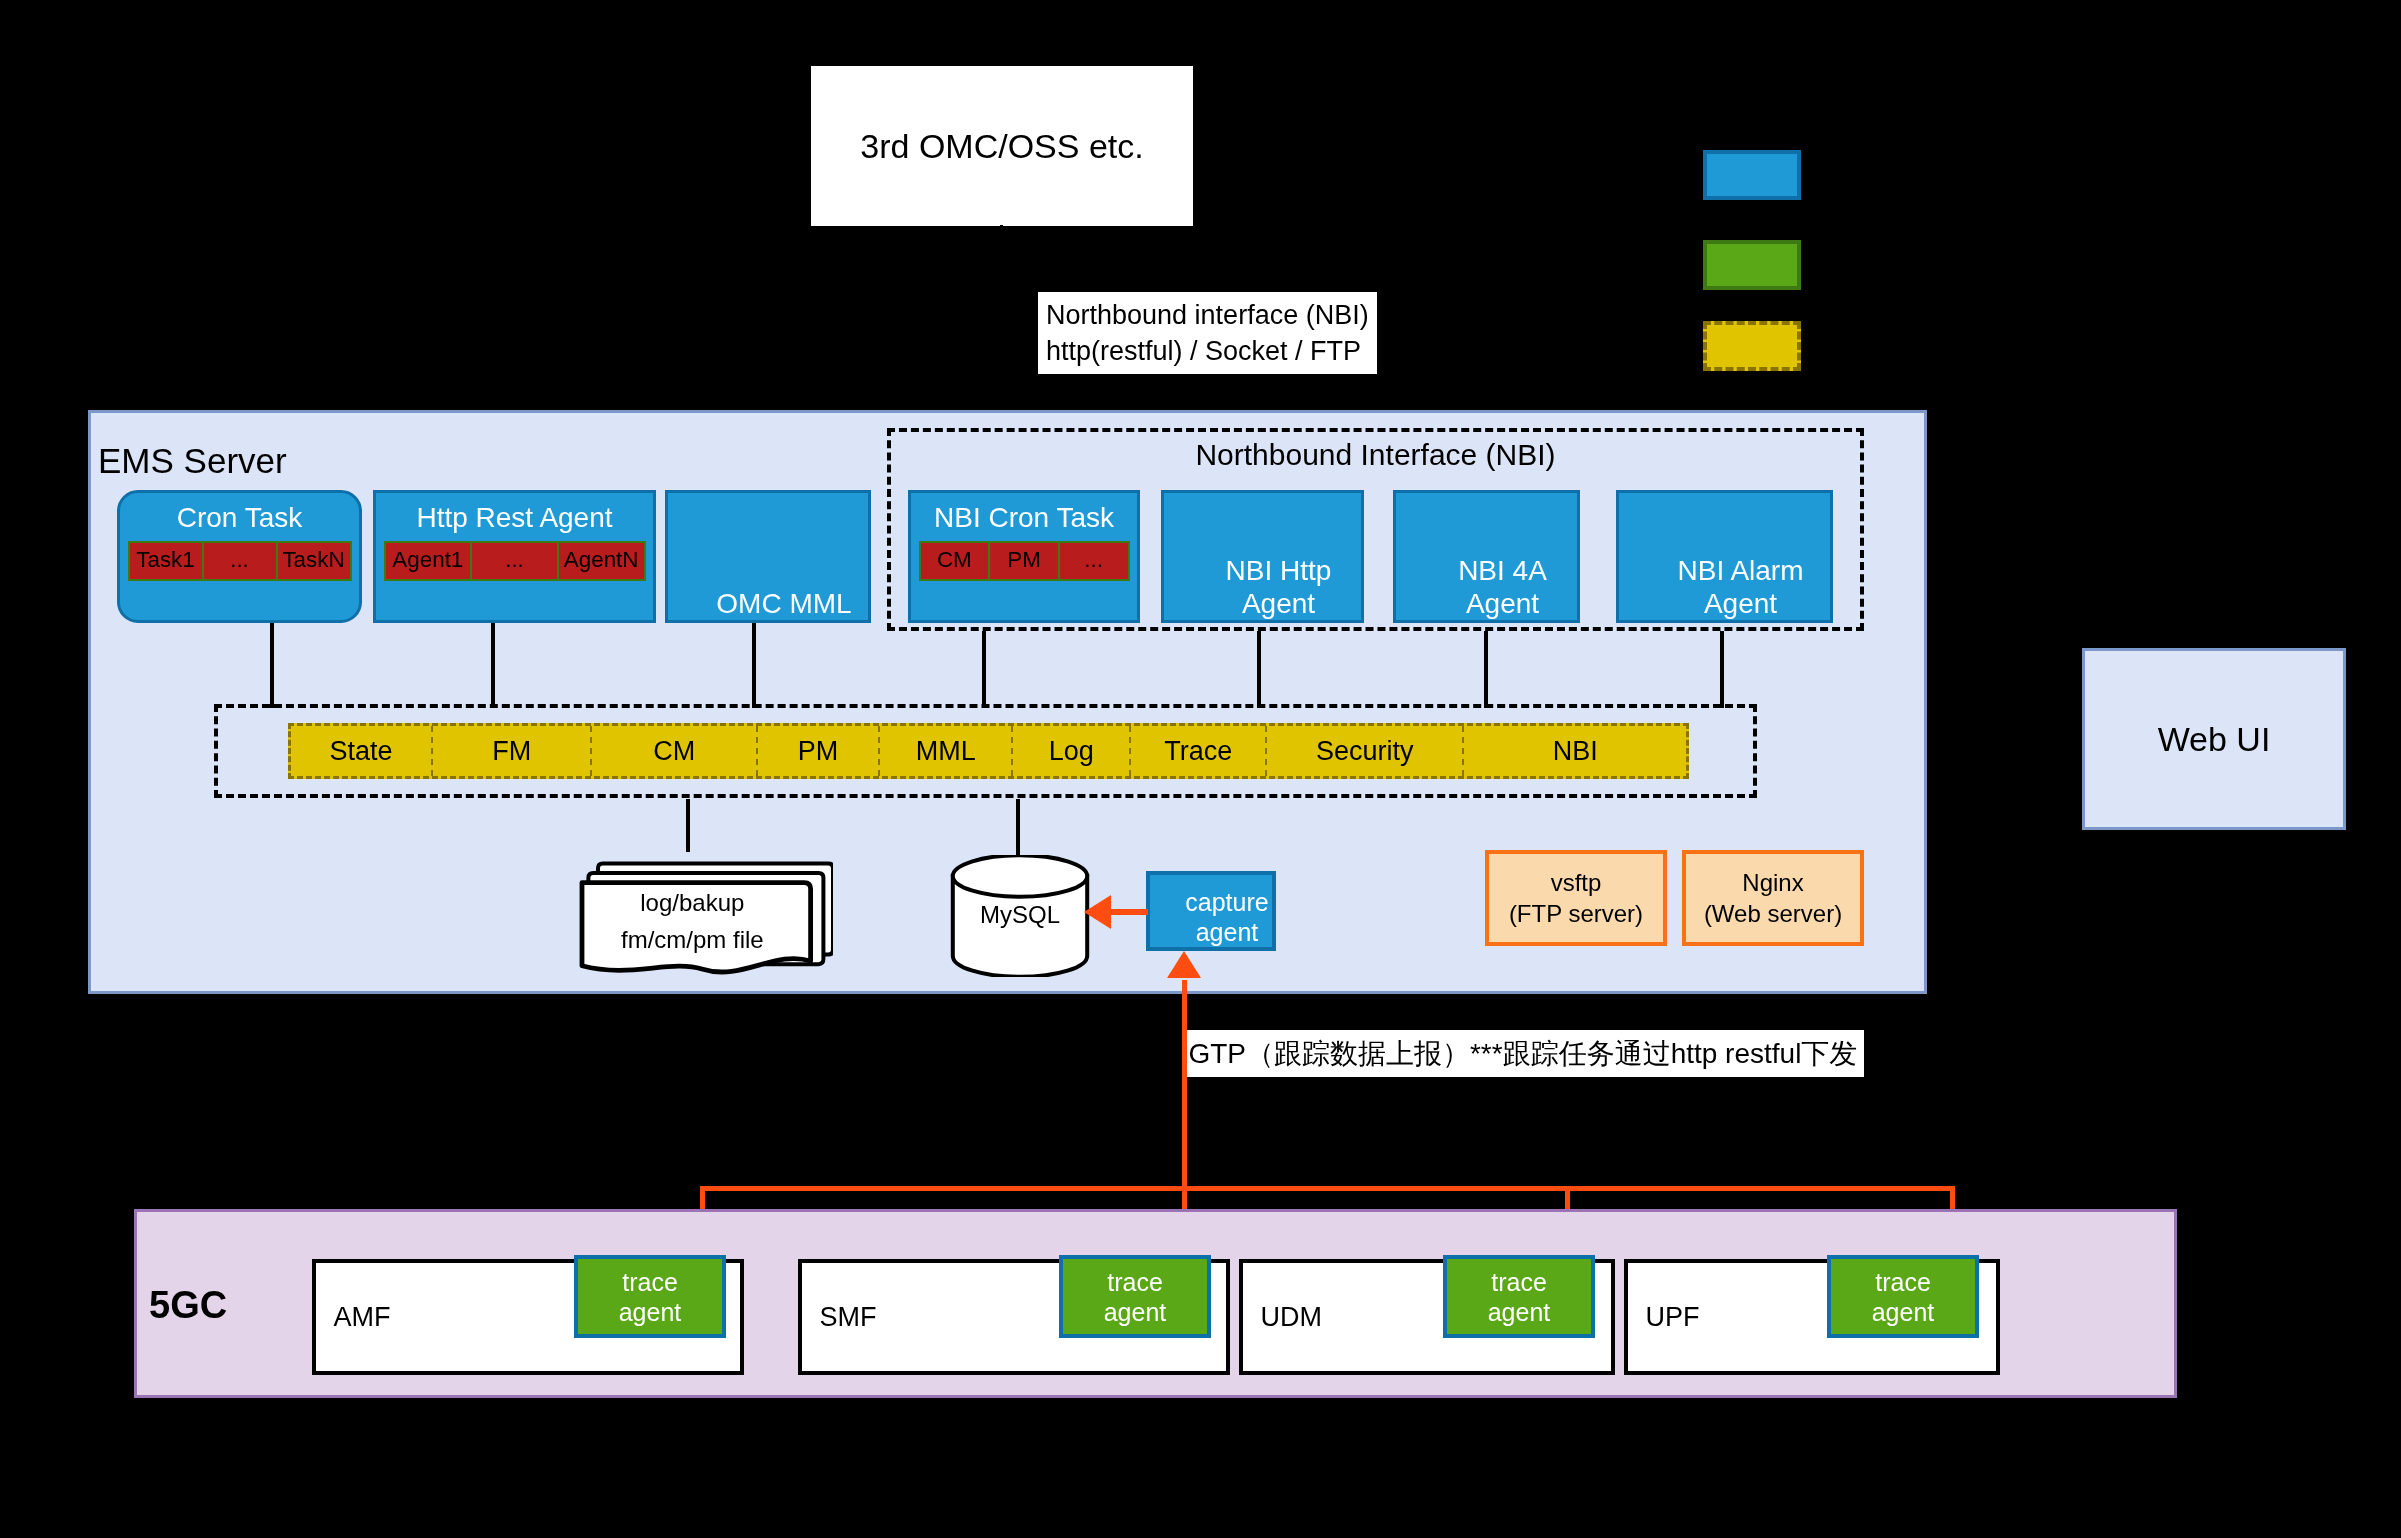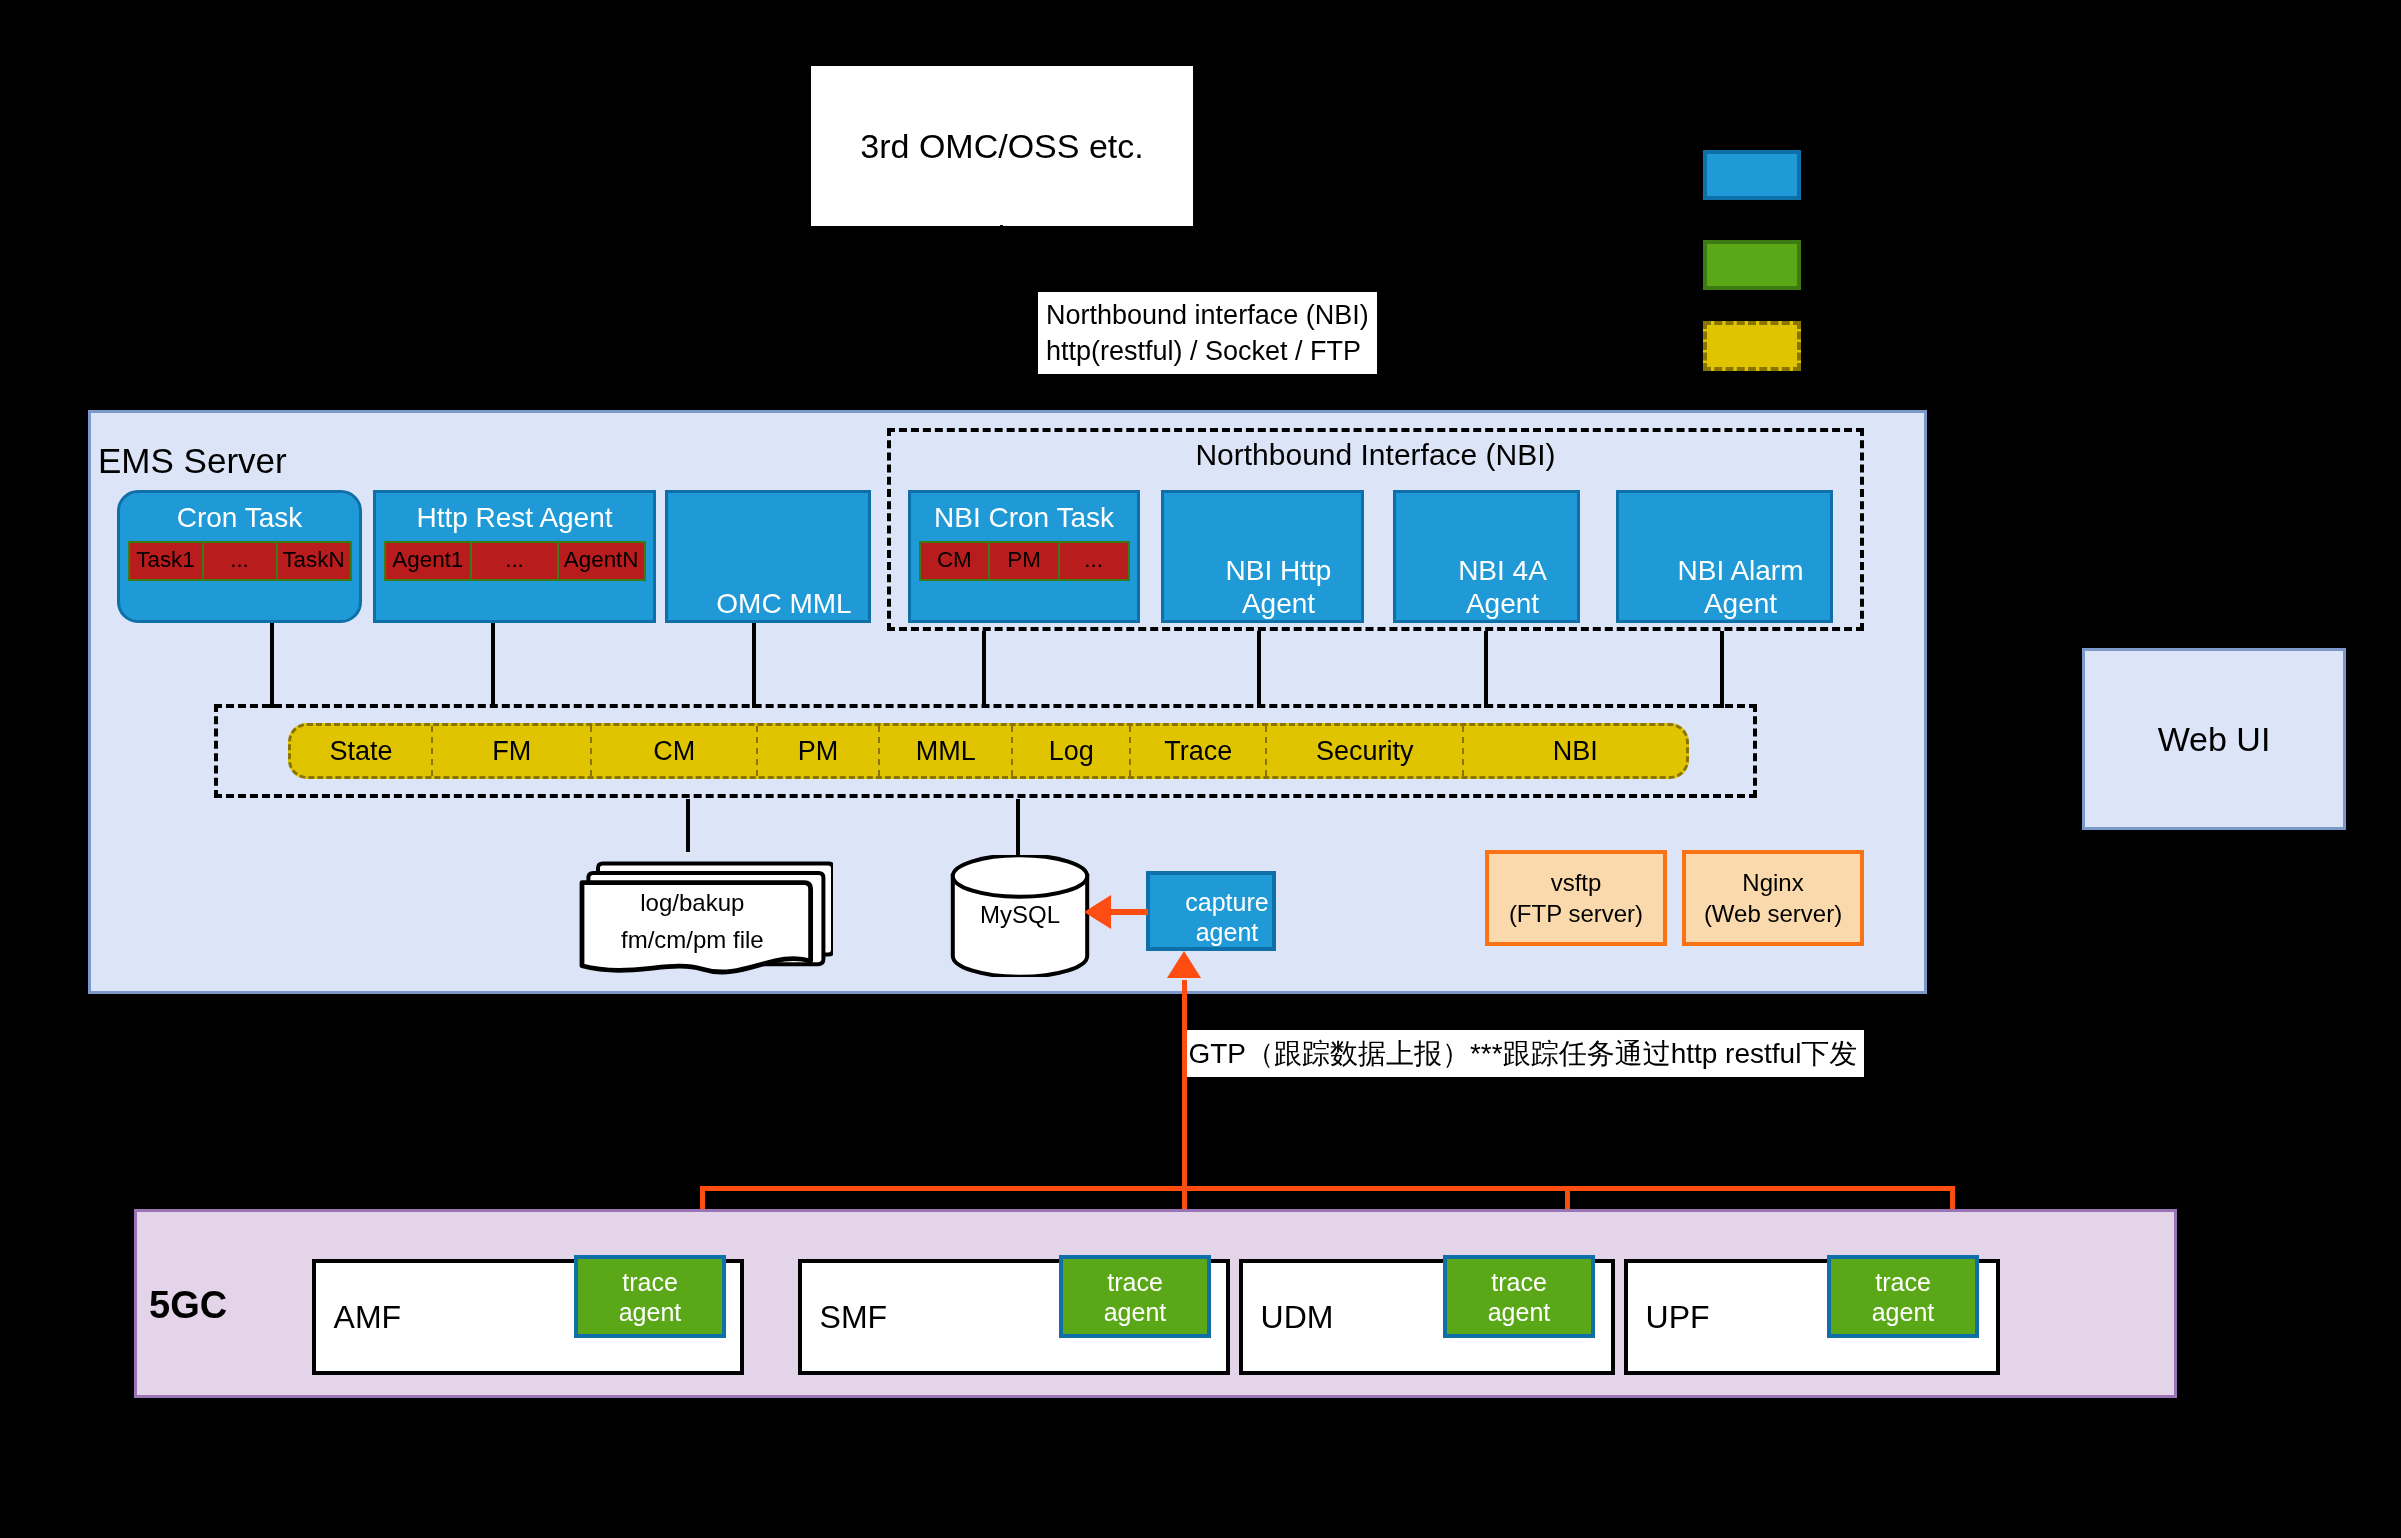--- a/index.html
+++ b/index.html
@@ -118,21 +118,21 @@
 
   
   #gc-panel {
     background: #e3d4ea;
     border: 3.2px solid #9a74b5;
   }
   .nf-box {
     background: #ffffff;
     border: 4px solid #000000;
     display: flex; align-items: center;
-    color: #000000; font-size: 32px;
+    color: #000000; font-size: 27px;
     padding-left: 17.6px;
   }
   .trace-agent {
     background: #5aa817;
     border: 4px solid #0f6fa8;
     color: #ffffff;
     display: flex; flex-direction: column;
     align-items: center; justify-content: center;
     font-size: 25px; line-height: 1.2;
     text-align: center;
@@ -266,21 +266,21 @@
   <div class="abs vline" style="left:270px; top:623px; width:4px; height:85px;"></div>
   <div class="abs vline" style="left:491px; top:623px; width:4px; height:85px;"></div>
   <div class="abs vline" style="left:752px; top:623px; width:4px; height:85px;"></div>
   <div class="abs vline" style="left:982px; top:631px; width:4px; height:77px;"></div>
   <div class="abs vline" style="left:1257px; top:631px; width:4px; height:77px;"></div>
   <div class="abs vline" style="left:1484px; top:631px; width:4px; height:77px;"></div>
   <div class="abs vline" style="left:1720px; top:631px; width:4px; height:77px;"></div>
 
   <div id="bus-outer" class="abs" style="left:214px; top:704px; width:1543px; height:94px;"></div>
 
-  <div id="bus-inner" class="abs" style="left:288px; top:723px; width:1401px; height:56px;border-radius:19px;">
+  <div id="bus-inner" class="abs" style="left:288px; top:723px; width:1401px; height:56px;">
     <div class="bus-cell" style="width:142px;">State</div>
     <div class="bus-cell" style="width:160px;">FM</div>
     <div class="bus-cell" style="width:166px;">CM</div>
     <div class="bus-cell" style="width:122px;">PM</div>
     <div class="bus-cell" style="width:133px;">MML</div>
     <div class="bus-cell" style="width:118px;">Log</div>
     <div class="bus-cell" style="width:136px;">Trace</div>
     <div class="bus-cell" style="width:198px;">Security</div>
     <div class="bus-cell" style="width:225px;">NBI</div>
   </div>

